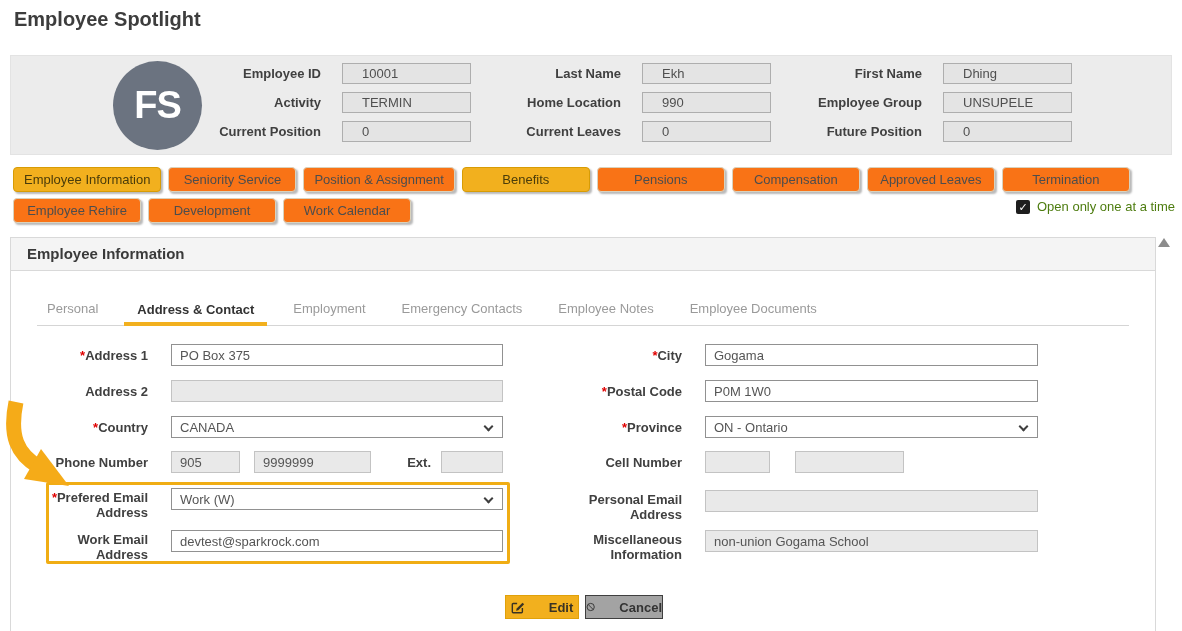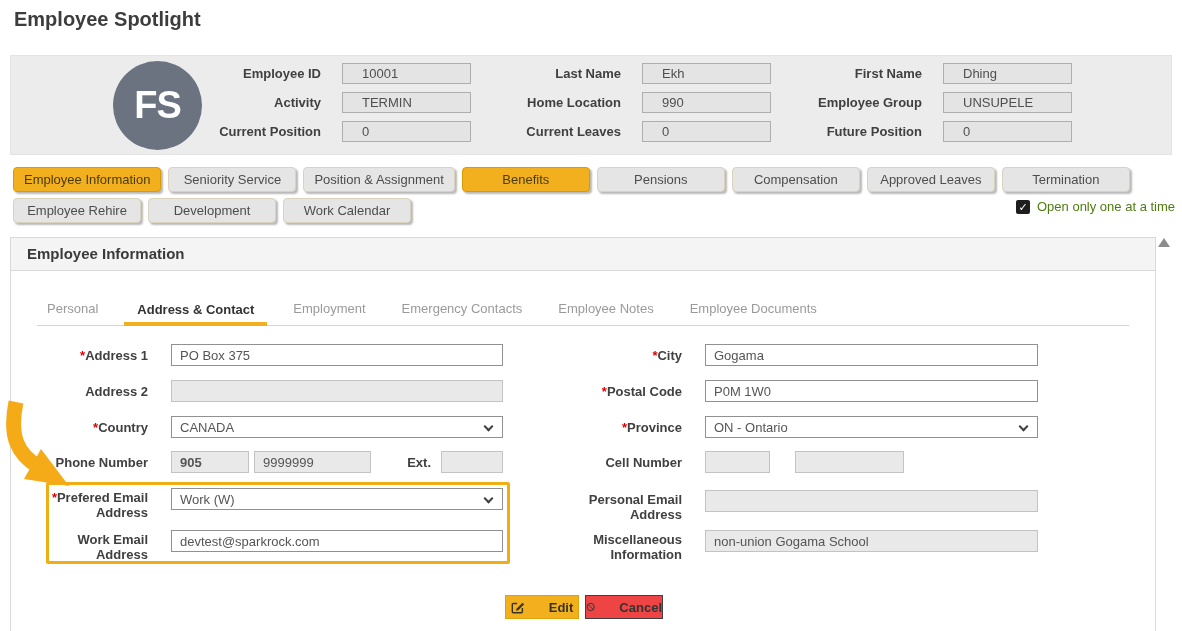--- a/index.html
+++ b/index.html
@@ -20,21 +20,21 @@
   .hcol .hlabel { font-size:13px; font-weight:bold; color:#404040; text-align:right;
     height:21px; line-height:21px; white-space:nowrap; }
   .hcol input { height:21px; width:100%; background:#e4e4e4; border:1px solid #aeaeae;
     font-family:inherit; font-size:13px; color:#4f4f4f; padding:0 19px; }
   .hcol1 { left:170px; } .hcol2 { left:470px; } .hcol3 { left:771px; }
 
   
   .tabrow { position:absolute; left:13px; display:flex; gap:7px; }
   .tabrow1 { top:167px; } .tabrow2 { top:198px; }
   .tabbtn { min-width:128px; height:25px; padding:0 10px; font-size:13px; color:#4d4d4d;
-    background:#e5e5e5; border:1px solid #d9d2bd; border-radius:4px;
+    background:#f97316; border:1px solid #d9d2bd; border-radius:4px;
     display:flex; align-items:center; justify-content:center;
     box-shadow:2px 2px 2px rgba(0,0,0,0.28); cursor:pointer; }
   .tabbtn.active { background:#f2b01e; border-color:#d79c05; color:#4a3c0a; }
 
   .open-one { position:absolute; left:1016px; top:199px; display:flex; align-items:center; gap:7px; }
   .checkbox { width:14px; height:14px; background:#1e1e1e; border-radius:2px; color:#fff;
     font-size:11px; line-height:14px; text-align:center; cursor:pointer; }
   .open-one-label { font-size:13px; color:#4d7c0f; }
 
   
@@ -68,21 +68,21 @@
     border-right:2px solid #3f3f3f; border-bottom:2px solid #3f3f3f; transform:rotate(45deg); }
 
   .hl-box { position:absolute; left:35px; top:244px; width:464px; height:82px;
     border:3px solid #f0ad14; border-radius:2px; pointer-events:none; }
   .callout-arrow { position:absolute; left:-6px; top:160px; pointer-events:none; }
 
   
   .btn { position:absolute; top:357px; height:24px; display:flex; align-items:center;
     justify-content:center; gap:24px; font-size:13px; font-weight:bold; cursor:pointer; }
   .btn-edit { left:494px; width:74px; background:#f2b01e; border:1px solid #e0a10a; color:#3a3324; }
-  .btn-cancel { left:574px; width:78px; background:#ef4444; border:1px solid #3f3f3f; color:#333; }
+  .btn-cancel { left:574px; width:78px; background:#a3a3a3; border:1px solid #3f3f3f; color:#333; }
 </style>
 </head>
 <body>
 
 <div class="page-title">Employee Spotlight</div>
 
 <div class="id-panel">
   <div class="avatar">FS</div>
 
   <div class="hcol hcol1">
@@ -165,21 +165,21 @@
 
   <div class="flabel" style="left:17px; top:182px; width:120px;">
     <span class="star">*</span><span>Country</span></div>
   <div class="sel" style="left:160px; top:178px; width:332px;">
     <span>CANADA</span>
     <span class="chev"></span>
     </div>
 
   <div class="flabel" style="left:17px; top:217px; width:120px;">
     <span>Phone Number</span></div>
-  <input class="tinput disabled" disabled="" style="left: 160px; top: 213px; width: 78px; font-weight: bold;" value="905">
+  <input class="tinput disabled" disabled="" style="left: 160px; top: 213px; width: 69px;" value="905">
   <input class="tinput disabled" disabled="" style="left: 243px; top: 213px; width: 117px;" value="9999999">
   <div class="flabel" style="left:380px; top:217px; width:40px;">
     <span>Ext.</span></div>
   <input class="tinput disabled" disabled="" style="left: 430px; top: 213px; width: 62px;" value="">
 
   <div class="flabel" style="left:17px; top:252px; width:120px;">
     <span class="star">*</span><span>Prefered Email Address</span></div>
   <div class="sel" style="left:160px; top:250px; width:332px;">
     <span>Work (W)</span>
     <span class="chev"></span>

